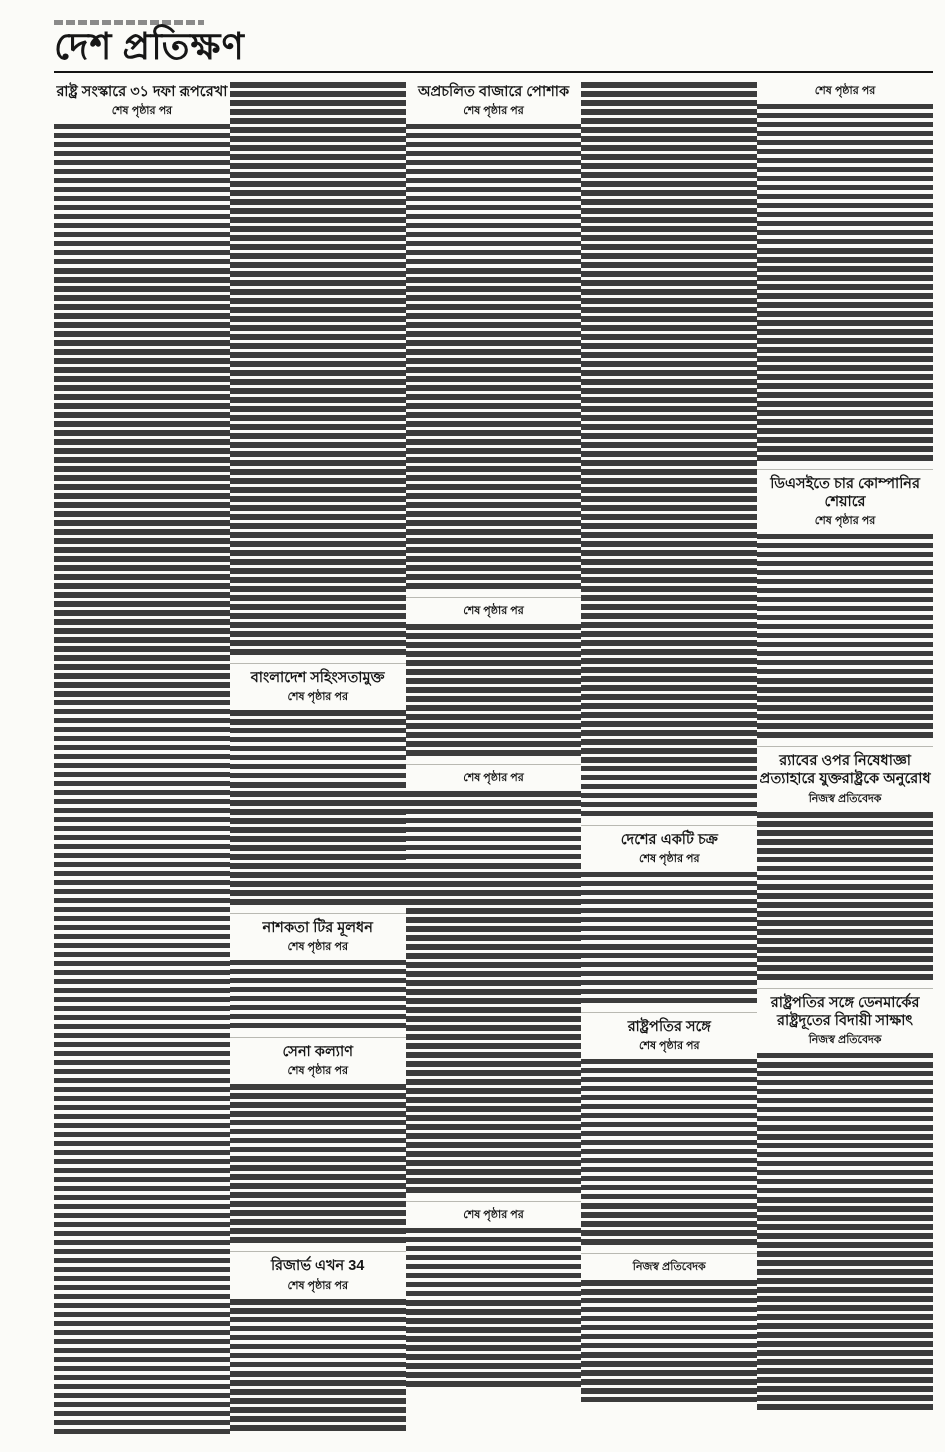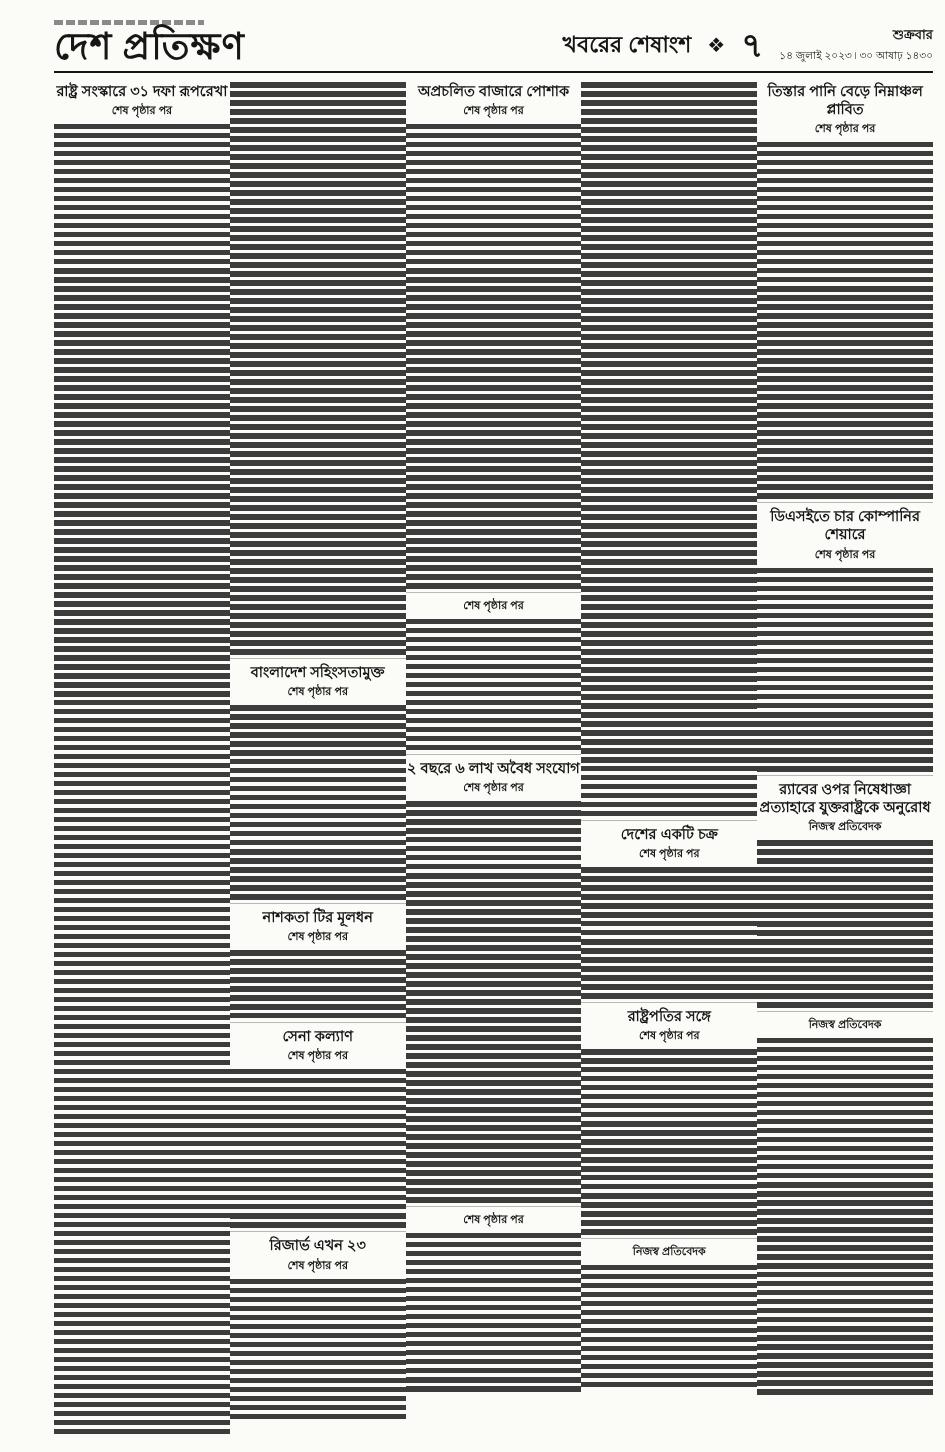--- a/index.html
+++ b/index.html
@@ -39,21 +39,21 @@
   
   .columns {
     margin-top:9px;
     display:grid;
     grid-template-columns:repeat(5,1fr);
     height:1352px;
     overflow:hidden;
   }
   .col { overflow:hidden; }
   .story { overflow:hidden; }
-  .story.sep { border-top:1px solid #b9b9b2; padding-top:4px; }
+  .story.sep { border-top:1px solid #b9b9b2; margin-top:5px; padding-top:4px; }
   .headline {
     font-size:14.5px; font-weight:700; text-align:center; line-height:1.25;
     margin-bottom:2px;
   }
   .kicker {
     font-size:11px; font-weight:700; text-align:center; margin-bottom:3px;
   }
   .greek {
     width:100%;
     background:repeating-linear-gradient(
@@ -64,29 +64,20 @@
 </style>
 </head>
 <body>
 
 <div class="page">
 
   <header class="page-header">
     <div class="masthead-block">
       <div class="masthead-tagline"></div>
       <div class="masthead">দেশ প্রতিক্ষণ</div>
-    </div>
-    <div class="header-right">
-      <div class="section-title">খবরের শেষাংশ</div>
-      <div class="emblem">❖</div>
-      <div class="page-number">৭</div>
-      <div class="date-block">
-        <div class="weekday">শুক্রবার</div>
-        <div class="date-line">১৪ জুলাই ২০২৩ ৷ ৩০ আষাঢ় ১৪৩০</div>
-      </div>
     </div>
   </header>
 
   <div class="header-rule"></div>
 
   <main class="columns" id="columns">
       <div class="col">
         <article class="story">
           <h2 class="headline">রাষ্ট্র সংস্কারে ৩১ দফা রূপরেখা</h2>
           <div class="kicker">শেষ পৃষ্ঠার পর</div>
@@ -106,37 +97,36 @@
           <h2 class="headline">নাশকতা টির মূলধন</h2>
           <div class="kicker">শেষ পৃষ্ঠার পর</div>
           <div class="greek" style="height: 72px;"></div>
         </article>
         <article class="story sep">
           <h2 class="headline">সেনা কল্যাণ</h2>
           <div class="kicker">শেষ পৃষ্ঠার পর</div>
           <div class="greek" style="height: 162px;"></div>
         </article>
         <article class="story sep">
-          <h2 class="headline">রিজার্ভ এখন ২৩</h2>
+          <h2 class="headline">রিজার্ভ এখন 34</h2>
           <div class="kicker">শেষ পৃষ্ঠার পর</div>
           <div class="greek" style="height: 144px;"></div>
         </article>
       </div>
       <div class="col">
         <article class="story">
           <h2 class="headline">অপ্রচলিত বাজারে পোশাক</h2>
           <div class="kicker">শেষ পৃষ্ঠার পর</div>
           <div class="greek" style="height: 468px;"></div>
         </article>
         <article class="story sep">
           <div class="kicker">শেষ পৃষ্ঠার পর</div>
           <div class="greek" style="height: 135px;"></div>
         </article>
         <article class="story sep">
-          <h2 class="headline">২ বছরে ৬ লাখ অবৈধ সংযোগ</h2>
           <div class="kicker">শেষ পৃষ্ঠার পর</div>
           <div class="greek" style="height: 405px;"></div>
         </article>
         <article class="story sep">
           <div class="kicker">শেষ পৃষ্ঠার পর</div>
           <div class="greek" style="height: 162px;"></div>
         </article>
       </div>
       <div class="col">
         <article class="story">
@@ -152,34 +142,34 @@
           <div class="kicker">শেষ পৃষ্ঠার পর</div>
           <div class="greek" style="height: 189px;"></div>
         </article>
         <article class="story sep">
           <div class="kicker">নিজস্ব প্রতিবেদক</div>
           <div class="greek" style="height: 126px;"></div>
         </article>
       </div>
       <div class="col">
         <article class="story">
-          <h2 class="headline">তিস্তার পানি বেড়ে নিম্নাঞ্চল প্লাবিত</h2>
           <div class="kicker">শেষ পৃষ্ঠার পর</div>
           <div class="greek" style="height: 360px;"></div>
         </article>
         <article class="story sep">
           <h2 class="headline">ডিএসইতে চার কোম্পানির শেয়ারে</h2>
           <div class="kicker">শেষ পৃষ্ঠার পর</div>
           <div class="greek" style="height: 207px;"></div>
         </article>
         <article class="story sep">
           <h2 class="headline">র‌্যাবের ওপর নিষেধাজ্ঞা প্রত্যাহারে যুক্তরাষ্ট্রকে অনুরোধ</h2>
           <div class="kicker">নিজস্ব প্রতিবেদক</div>
           <div class="greek" style="height: 171px;"></div>
         </article>
         <article class="story sep">
+          <h2 class="headline">রাষ্ট্রপতির সঙ্গে ডেনমার্কের রাষ্ট্রদূতের বিদায়ী সাক্ষাৎ</h2>
           <div class="kicker">নিজস্ব প্রতিবেদক</div>
           <div class="greek" style="height: 360px;"></div>
         </article>
       </div>
     </main>
 
 </div>
 
 </body></html>

